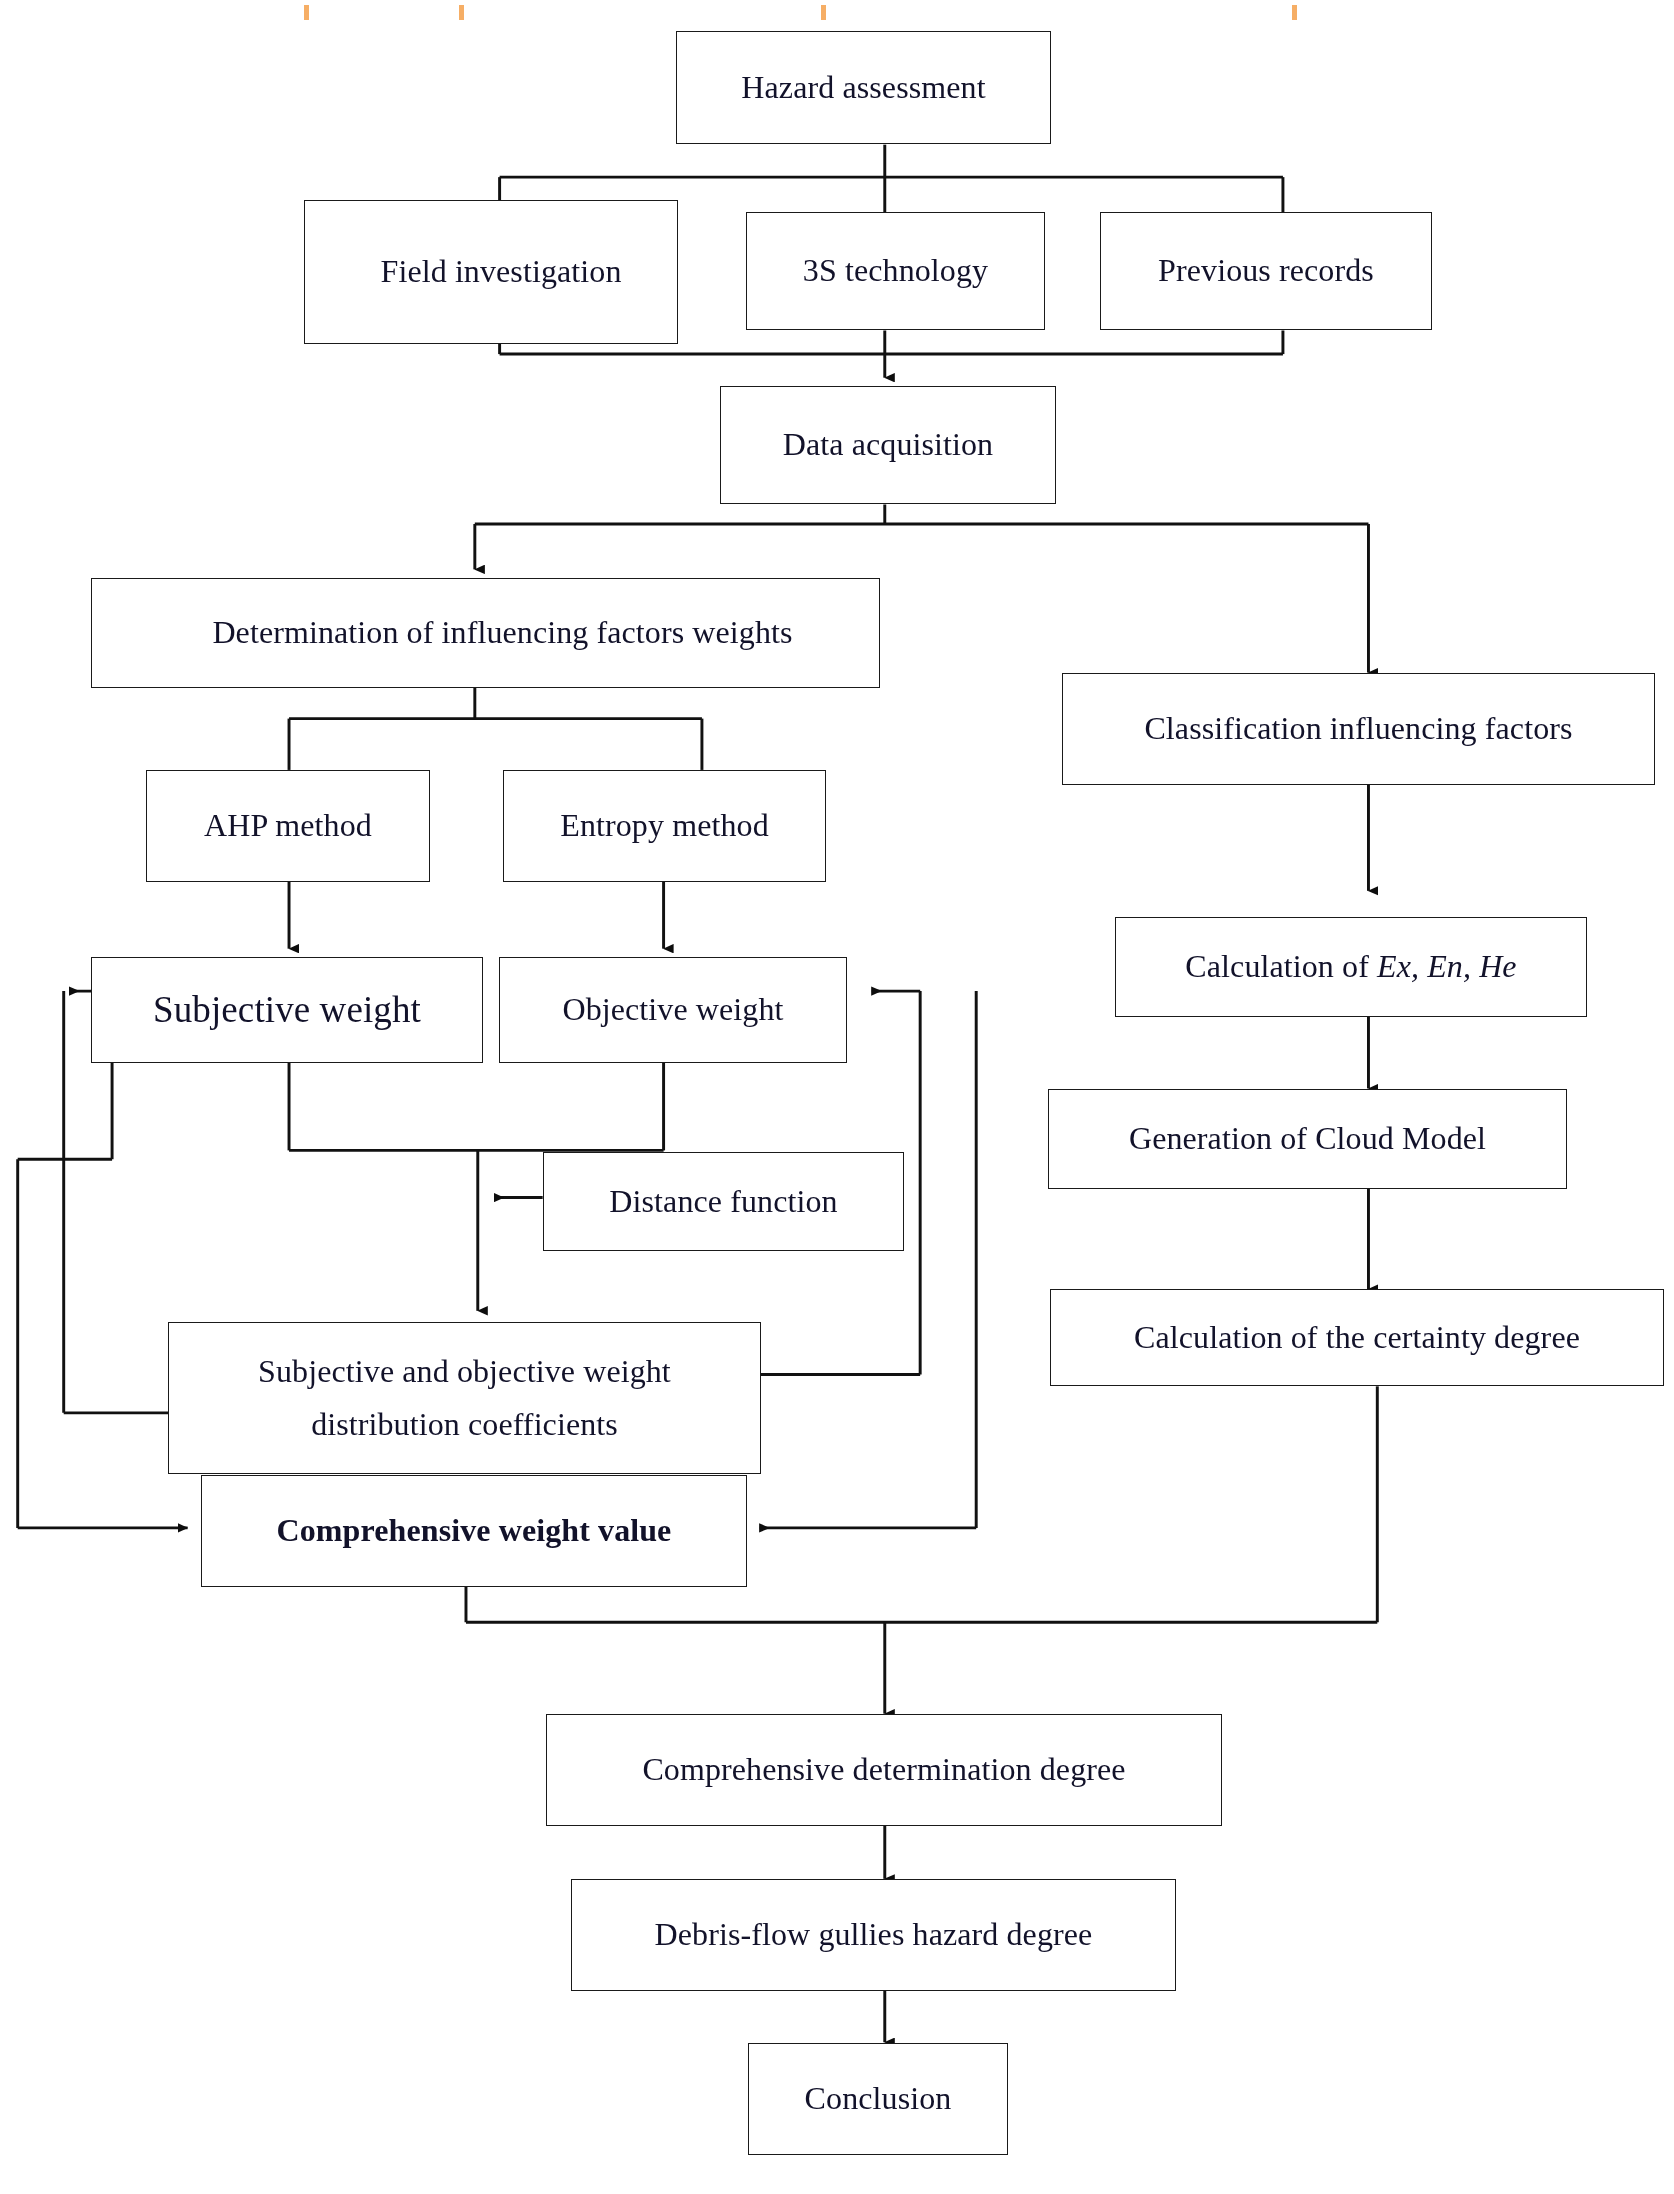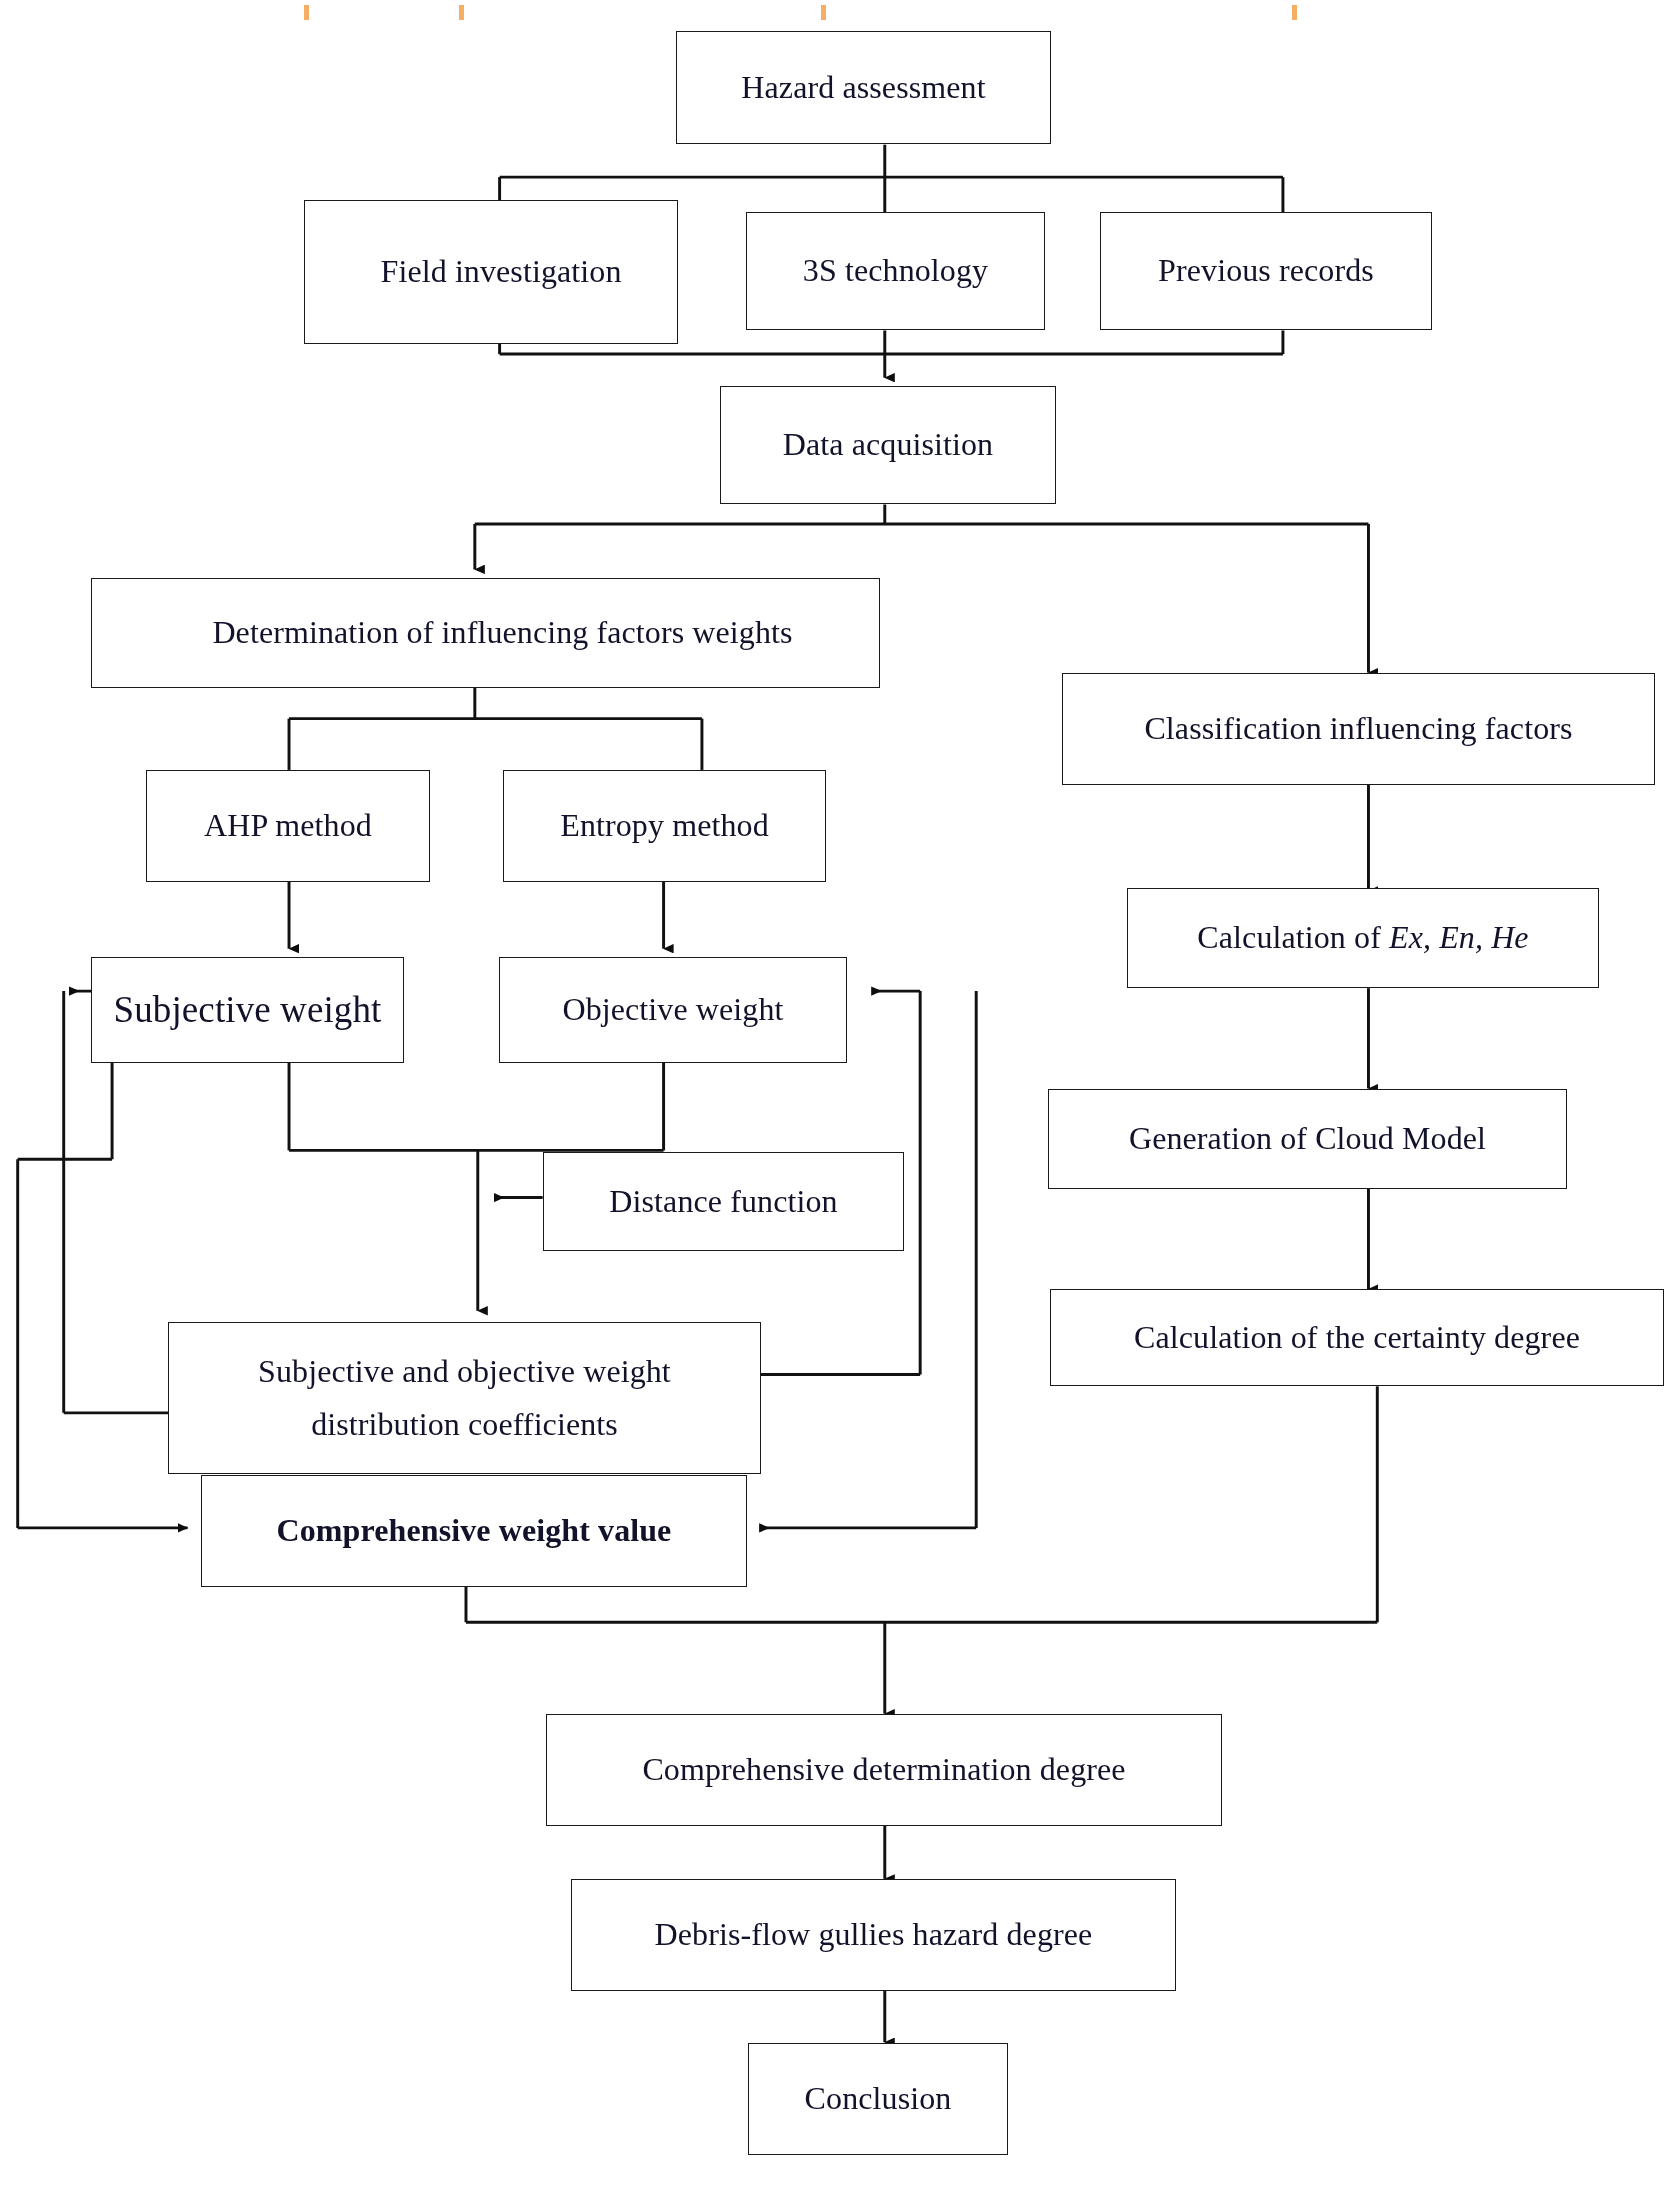--- a/index.html
+++ b/index.html
@@ -145,21 +145,21 @@
   </div>
 
   <div class="node" style="left:146px;top:770px;width:284px;height:112px;">
     <span class="line">AHP method</span>
   </div>
 
   <div class="node" style="left:503px;top:770px;width:323px;height:112px;">
     <span class="line">Entropy method</span>
   </div>
 
-  <div class="node" style="left:91px;top:957px;width:313px;height:106px;font-size:37px;">
+  <div class="node" style="left:91px;top:957px;width:392px;height:106px;font-size:37px;">
     <span class="line">Subjective weight</span>
   </div>
 
   <div class="node" style="left:499px;top:957px;width:348px;height:106px;">
     <span class="line">Objective weight</span>
   </div>
 
   <div class="node" style="left:543px;top:1152px;width:361px;height:99px;">
     <span class="line">Distance function</span>
   </div>
@@ -170,21 +170,21 @@
   </div>
 
   <div class="node" style="left:201px;top:1475px;width:546px;height:112px;font-weight:bold;">
     <span class="line">Comprehensive weight value</span>
   </div>
 
   <div class="node" style="left:1062px;top:673px;width:593px;height:112px;">
     <span class="line">Classification influencing factors</span>
   </div>
 
-  <div class="node" style="left:1115px;top:888px;width:472px;height:100px;margin-left:12px;">
+  <div class="node" style="left:1115px;top:917px;width:472px;height:100px;">
     <span class="line"><span>Calculation of </span><em>Ex, En, He</em></span>
   </div>
 
   <div class="node" style="left:1048px;top:1089px;width:519px;height:100px;">
     <span class="line">Generation of Cloud Model</span>
   </div>
 
   <div class="node" style="left:1050px;top:1289px;width:614px;height:97px;">
     <span class="line">Calculation of the certainty degree</span>
   </div>

